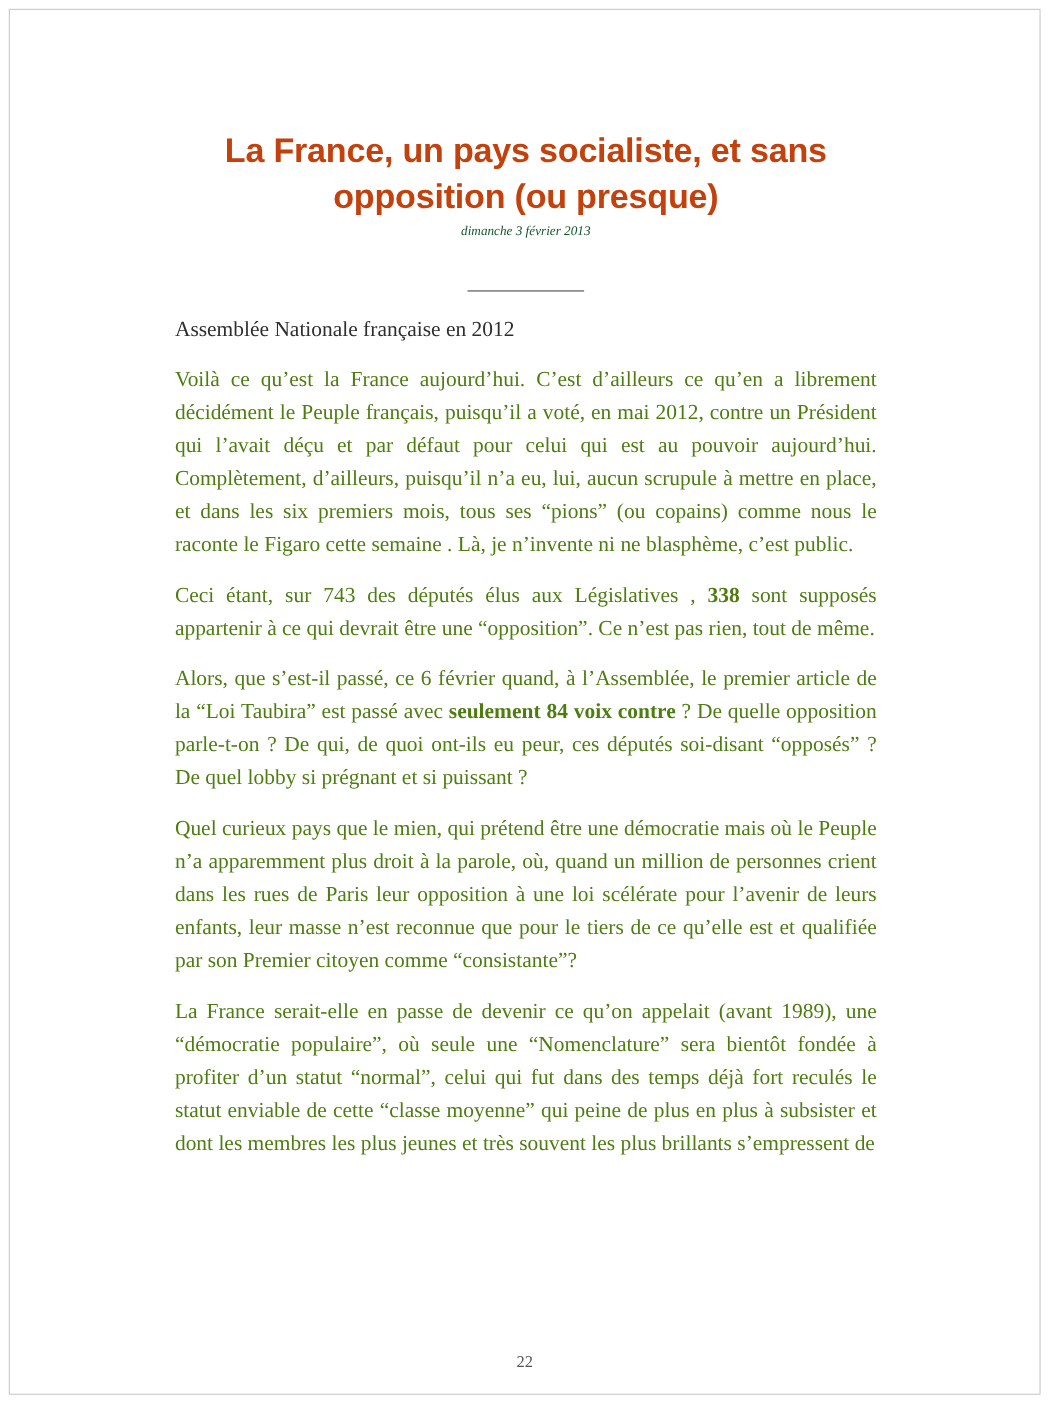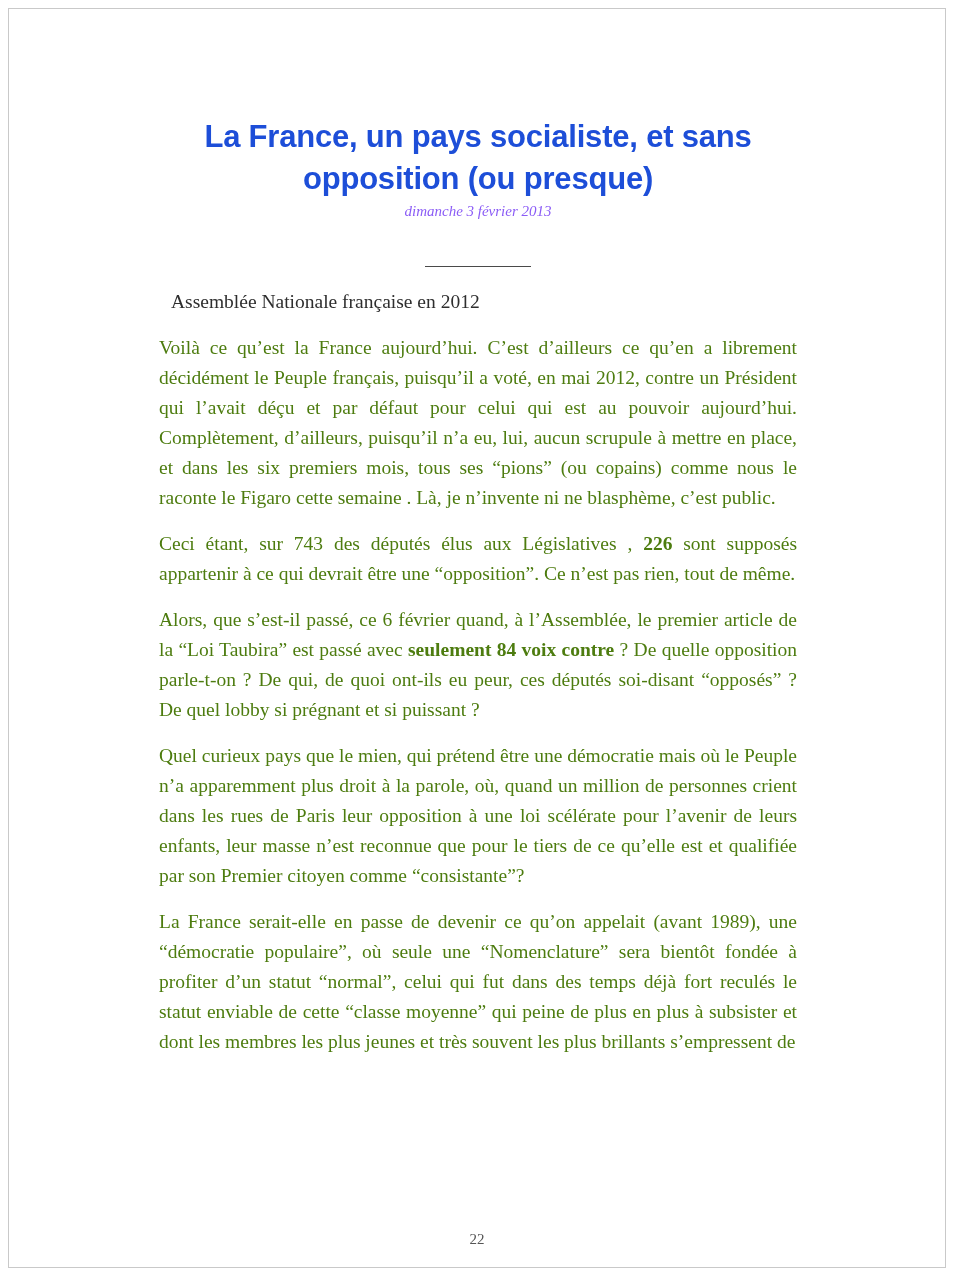--- a/index.html
+++ b/index.html
@@ -24,44 +24,43 @@
     left: 159px;
     top: 116px;
     width: 638px;
   }
   h1.title {
     font-family: "Liberation Sans", "DejaVu Sans", sans-serif;
     font-weight: 700;
     font-size: 31px;
     line-height: 42px;
     text-align: center;
-    color: #1d4ed8;
+    color: #c2410c;
     max-width: 620px;
     margin: 0 auto;
     letter-spacing: -0.2px;
   }
   .date {
     text-align: center;
     font-style: italic;
-    font-size: 15px;
-    color: #8b5cf6;
+    font-size: 12px;
+    color: #14532d;
     margin-top: 3px;
   }
   .divider {
     width: 106px;
     height: 0;
     border-top: 1px solid #4a4a4a;
     margin: 46px auto 0 auto;
   }
   .caption {
     font-size: 19.5px;
     line-height: 30px;
     margin-top: 20px;
     color: #2e2e2e;
-    margin-left: 12px;
   }
   .para {
     font-size: 19.5px;
     line-height: 30px;
     text-align: justify;
     margin-top: 16px;
     color: #4d7c0f;
   }
   .para b { font-weight: 700; }
   .pagenum {
@@ -84,21 +83,21 @@
     <h1 class="title">La France, un pays socialiste, et sans opposition (ou presque)</h1>
 
     <div class="date">dimanche 3 février 2013</div>
 
     <div class="divider"></div>
 
     <p class="caption">Assemblée Nationale française en 2012</p>
 
     <div id="paragraphs">
         <p class="para"><span>Voilà ce qu’est la France aujourd’hui. C’est d’ailleurs ce qu’en a librement décidément le Peuple français, puisqu’il a voté, en mai 2012, contre un Président qui l’avait déçu et par défaut pour celui qui est au pouvoir aujourd’hui. Complètement, d’ailleurs, puisqu’il n’a eu, lui, aucun scrupule à mettre en place, et dans les six premiers mois, tous ses “pions” (ou copains) comme nous le raconte le Figaro cette semaine . Là, je n’invente ni ne blasphème, c’est public.</span></p>
-        <p class="para"><span>Ceci étant, sur 743 des députés élus aux Législatives , </span><b>226</b><span> sont supposés appartenir à ce qui devrait être une “opposition”. Ce n’est pas rien, tout de même.</span></p>
+        <p class="para"><span>Ceci étant, sur 743 des députés élus aux Législatives , </span><b>338</b><span> sont supposés appartenir à ce qui devrait être une “opposition”. Ce n’est pas rien, tout de même.</span></p>
         <p class="para"><span>Alors, que s’est-il passé, ce 6 février quand, à l’Assemblée,  le premier article de la “Loi Taubira” est passé avec </span><b>seulement 84 voix contre</b><span>  ? De quelle opposition parle-t-on ? De qui, de quoi ont-ils eu peur, ces députés soi-disant “opposés” ? De quel lobby si prégnant et si  puissant ?</span></p>
         <p class="para"><span>Quel curieux pays que le mien, qui prétend être une démocratie mais où le Peuple n’a apparemment plus droit à la parole, où, quand un million de personnes crient dans les rues de Paris  leur opposition à une loi scélérate pour l’avenir de leurs enfants,  leur masse n’est reconnue  que pour le tiers de ce qu’elle est et qualifiée par son Premier citoyen comme “consistante”?</span></p>
         <p class="para"><span>La France serait-elle en passe de devenir ce qu’on appelait (avant 1989), une “démocratie populaire”, où seule une “Nomenclature” sera bientôt fondée à profiter d’un statut “normal”, celui qui fut dans des temps déjà fort reculés le statut enviable de cette “classe moyenne” qui peine de plus en plus à subsister et dont les membres les plus jeunes et très souvent les plus brillants  s’empressent de</span></p>
       </div>
   </div>
 
   <div class="pagenum">22</div>
 </div>
 
 </body></html>

